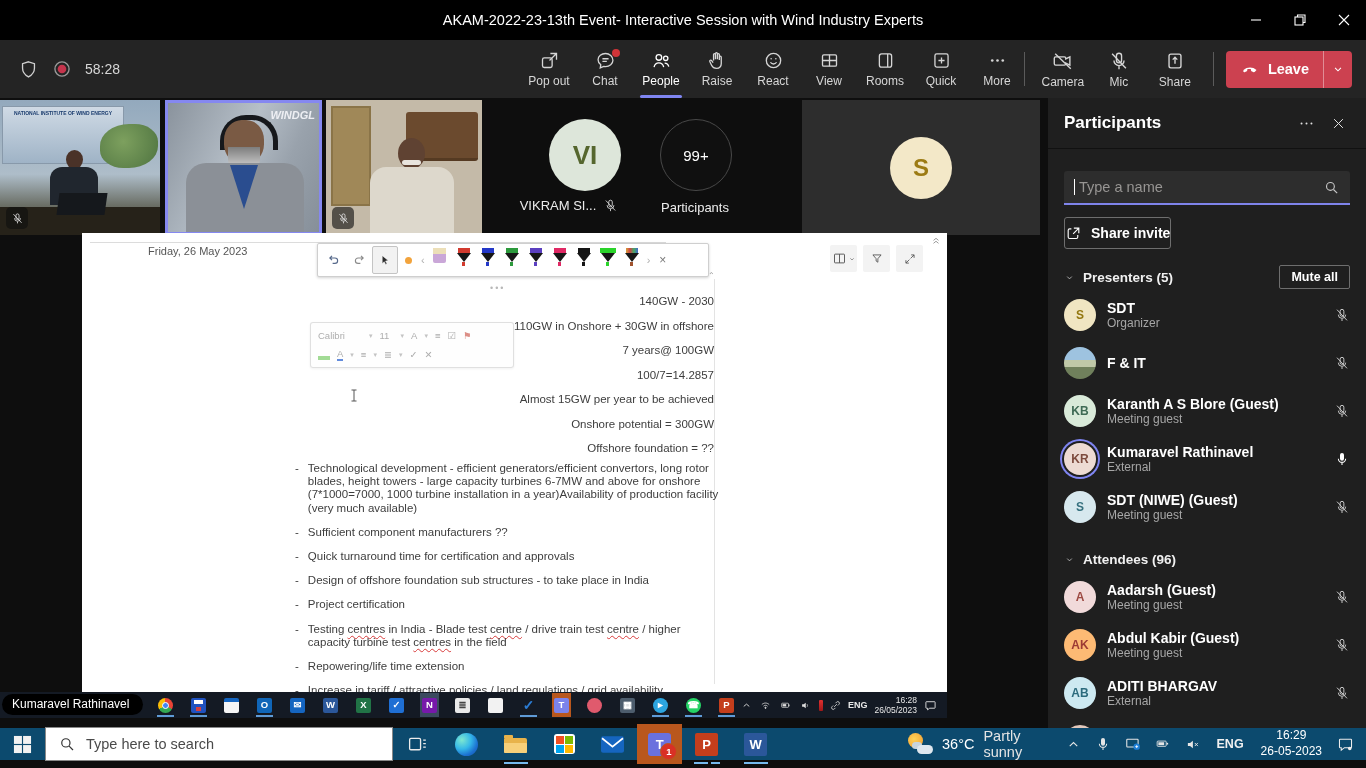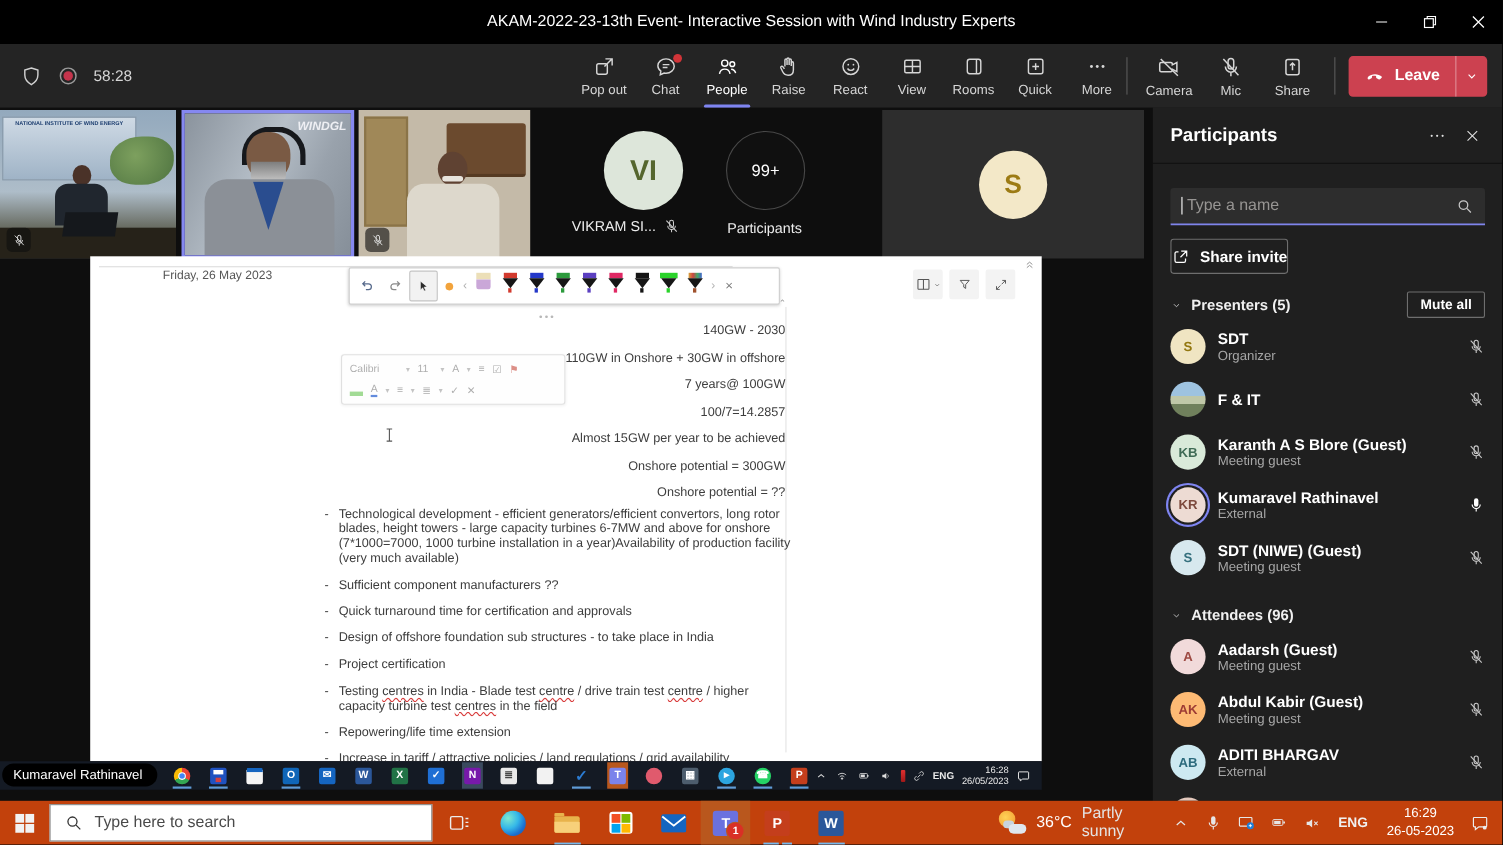--- a/index.html
+++ b/index.html
@@ -152,21 +152,21 @@
   .ptxt{flex:1;min-width:0;}
   .pname{font-size:14px;font-weight:bold;color:#fff;white-space:nowrap;overflow:hidden;text-overflow:ellipsis;}
   .psub{font-size:12px;color:#a6a6a6;white-space:nowrap;overflow:hidden;text-overflow:ellipsis;}
   .psub:empty{display:none;}
   .pmic{flex:0 0 auto;}
   .m-on{display:none;}
   .activemic .m-on{display:block;}
   .partial-av{margin:8px 0 0 16px;width:32px;height:32px;border-radius:50%;background:#e3c8bc;}
 
   
-  .wtb{position:absolute;left:0;top:728px;width:1366px;height:40px;background:#c2410c;display:flex;align-items:center;}
+  .wtb{position:absolute;left:0;top:728px;width:1366px;height:32px;background:#0c4a6e;display:flex;align-items:center;}
   .wtb-start{width:46px;height:40px;display:flex;align-items:center;justify-content:center;}
   .wtb-search{width:356px;height:34px;background:#fff;display:flex;align-items:center;gap:10px;padding:0 12px;box-sizing:border-box;border:1px solid #888;}
   .wtb-ph{font-size:14.5px;color:#4a4a4a;}
   .wtb-ic{position:relative;width:50px;height:40px;display:flex;align-items:center;justify-content:center;}
   .u-bar{position:absolute;bottom:0;left:13px;width:24px;height:2.5px;background:#76b9ed;}
   .u-bar.a{left:12px;width:14px;}
   .u-bar.b{left:29px;width:9px;}
   .edge-ball{width:23px;height:23px;border-radius:50%;background:radial-gradient(circle at 30% 30%,#7ee8d0,#35b8e8 40%,#1b6fd0 70%,#1556a8);}
   .folder{width:23px;height:15px;background:#e8b34b;border-radius:1px 2px 2px 2px;position:relative;margin-top:3px;}
   .folder::before{content:"";position:absolute;top:-3px;left:0;width:9px;height:3px;background:#e8b34b;border-radius:1px 1px 0 0;}
@@ -522,21 +522,21 @@
       <div class="doc-scroll-chev">⌃</div>
 
       <div class="doc-lines">
 
       <div class="doc-line">140GW - 2030</div>
           <div class="doc-line">110GW in Onshore + 30GW in offshore</div>
           <div class="doc-line">7 years@ 100GW</div>
           <div class="doc-line">100/7=14.2857</div>
           <div class="doc-line">Almost 15GW per year to be achieved</div>
           <div class="doc-line">Onshore potential = 300GW</div>
-          <div class="doc-line">Onshore potential = ??</div>
+          <div class="doc-line">Offshore foundation = ??</div>
         </div>
 
       <div class="doc-bullets">
 
       <div class="doc-bullet">
             <span class="b-dash">-</span>
             <span class="b-txt">Technological development - efficient generators/efficient convertors, long rotor blades, height towers - large capacity turbines 6-7MW and above for onshore (7*1000=7000, 1000 turbine installation in a year)Availability of production facility (very much available)</span>
           </div>
           <div class="doc-bullet">
             <span class="b-dash">-</span>

